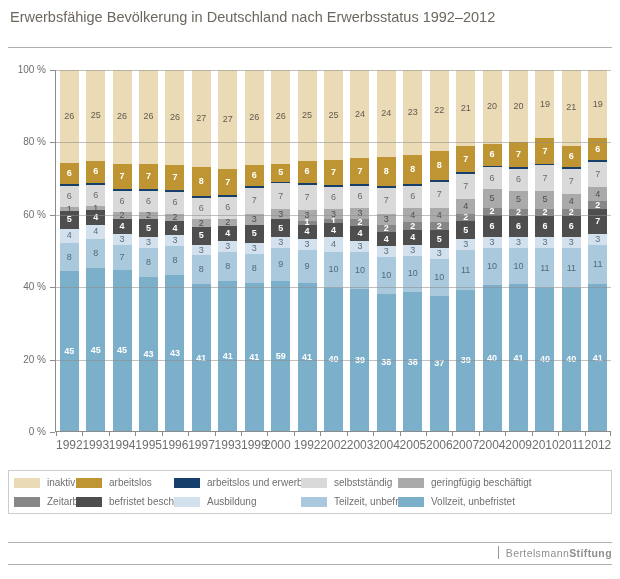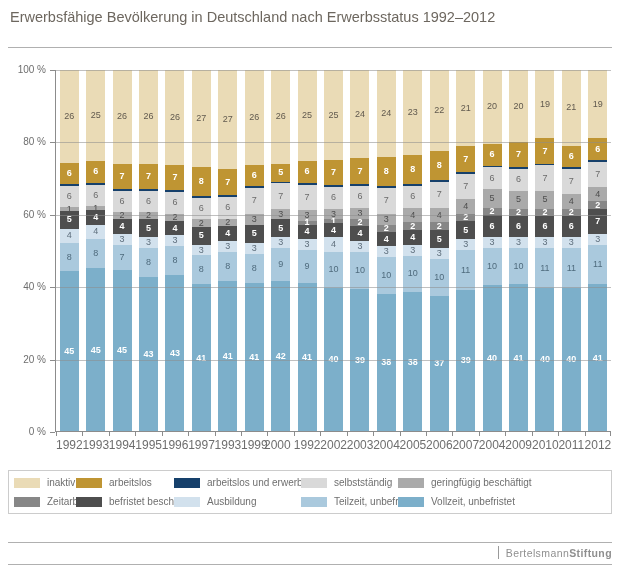--- a/index.html
+++ b/index.html
@@ -310,21 +310,21 @@
         <div class="seg" style="height: 18.01px; background: rgb(78, 78, 78);">
           <span style="color: rgb(255, 255, 255); font-weight: bold;">5</span>
         </div>
         <div class="seg" style="height: 10.806px; background: rgb(210, 225, 237);">
           <span style="color: rgb(94, 110, 124);">3</span>
         </div>
         <div class="seg" style="height: 32.4179px; background: rgb(170, 201, 221);">
           <span style="color: rgb(79, 107, 125);">9</span>
         </div>
         <div class="seg" style="height: 151.284px; background: rgb(124, 175, 202);">
-          <span style="color: rgb(255, 255, 255); font-weight: bold;">42</span>
+          <span style="color: rgb(255, 255, 255); font-weight: bold;">59</span>
         </div>
       </div>
       <div class="xlab" style="left: 208px; width: 26.4286px;">2000</div>
       <div class="xtick" style="left: 211.429px;"></div>
       <div class="bar" style="left: 241.571px; width: 19px;">
         <div class="seg" style="height: 90.9548px; background: rgb(234, 219, 182);">
           <span style="color: rgb(96, 89, 78);">25</span>
         </div>
         <div class="seg" style="height: 21.8291px; background: rgb(191, 149, 51);">
           <span style="color: rgb(255, 255, 255); font-weight: bold;">6</span>

